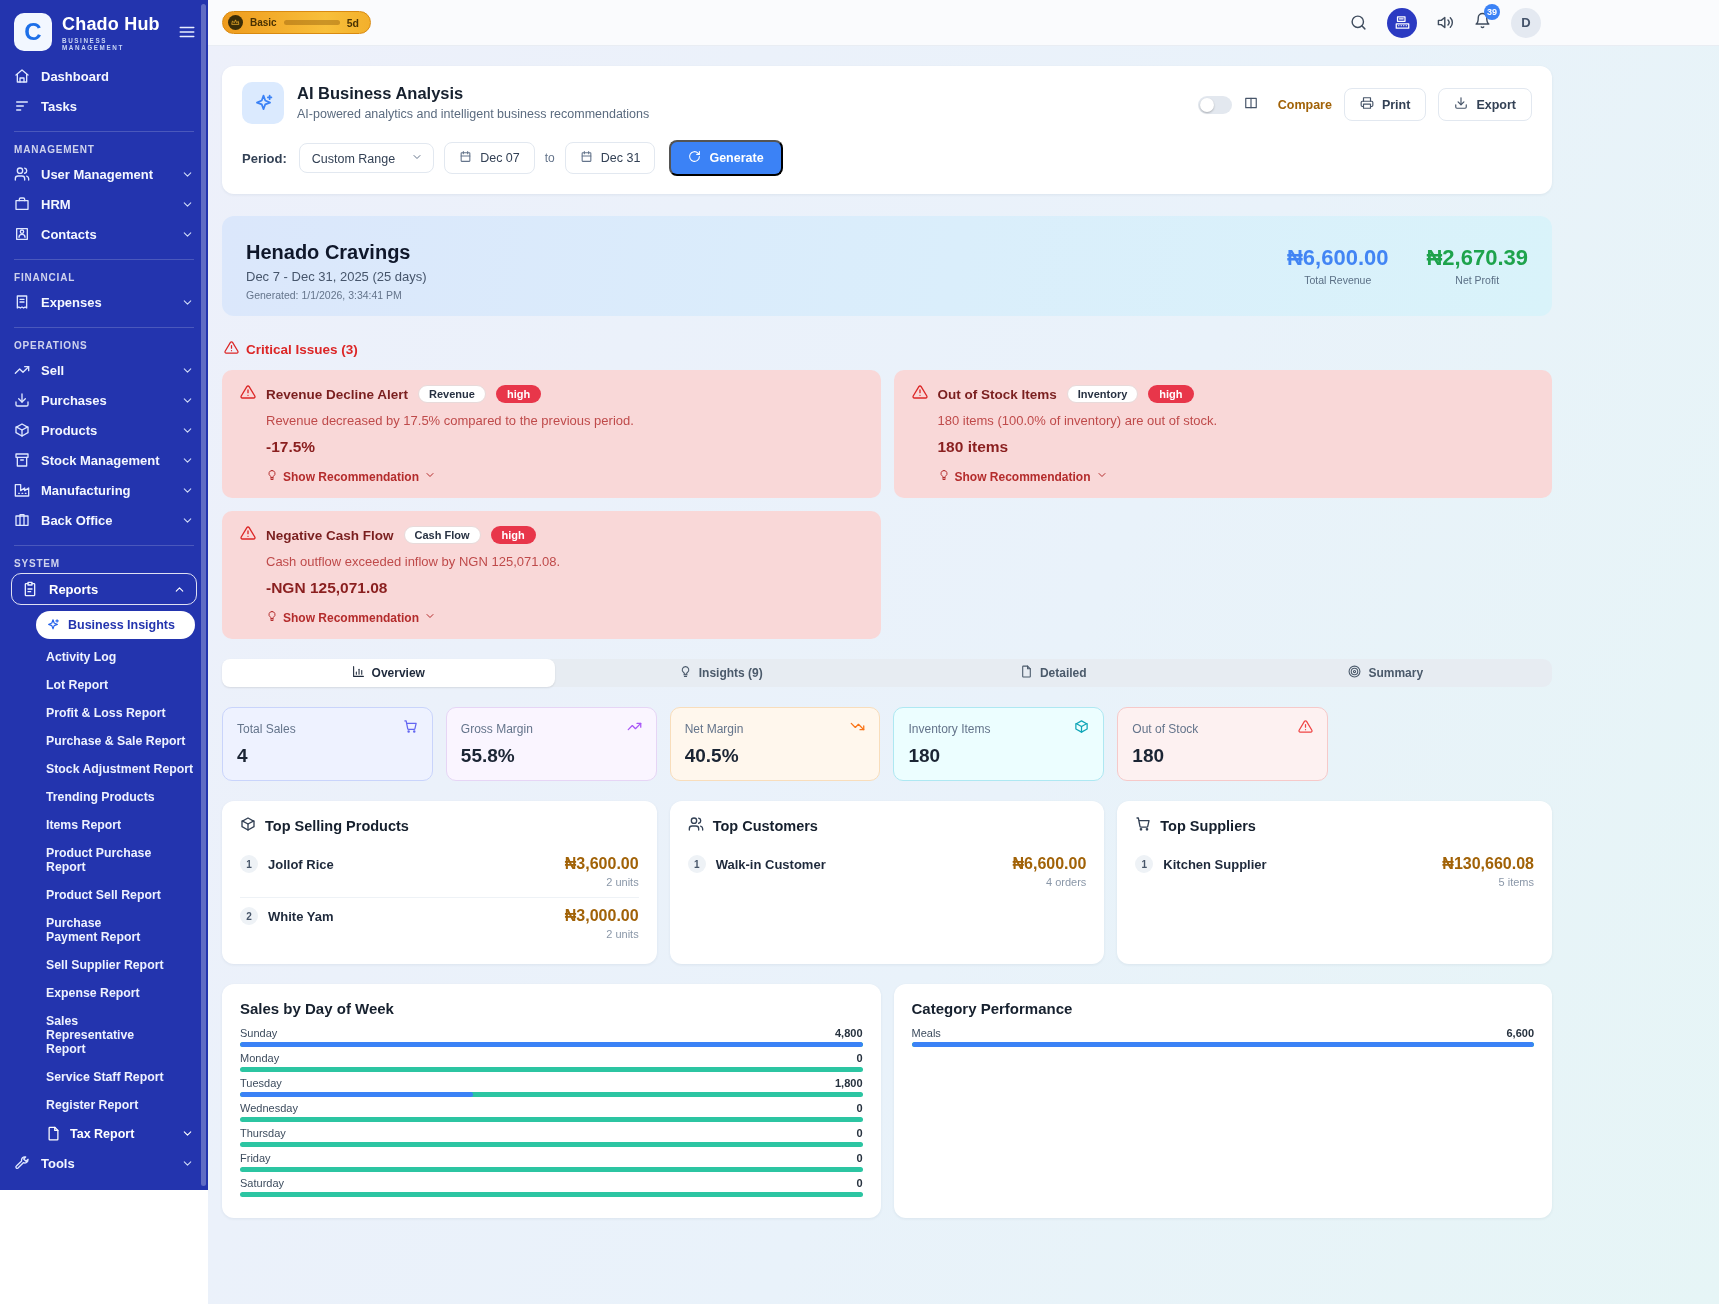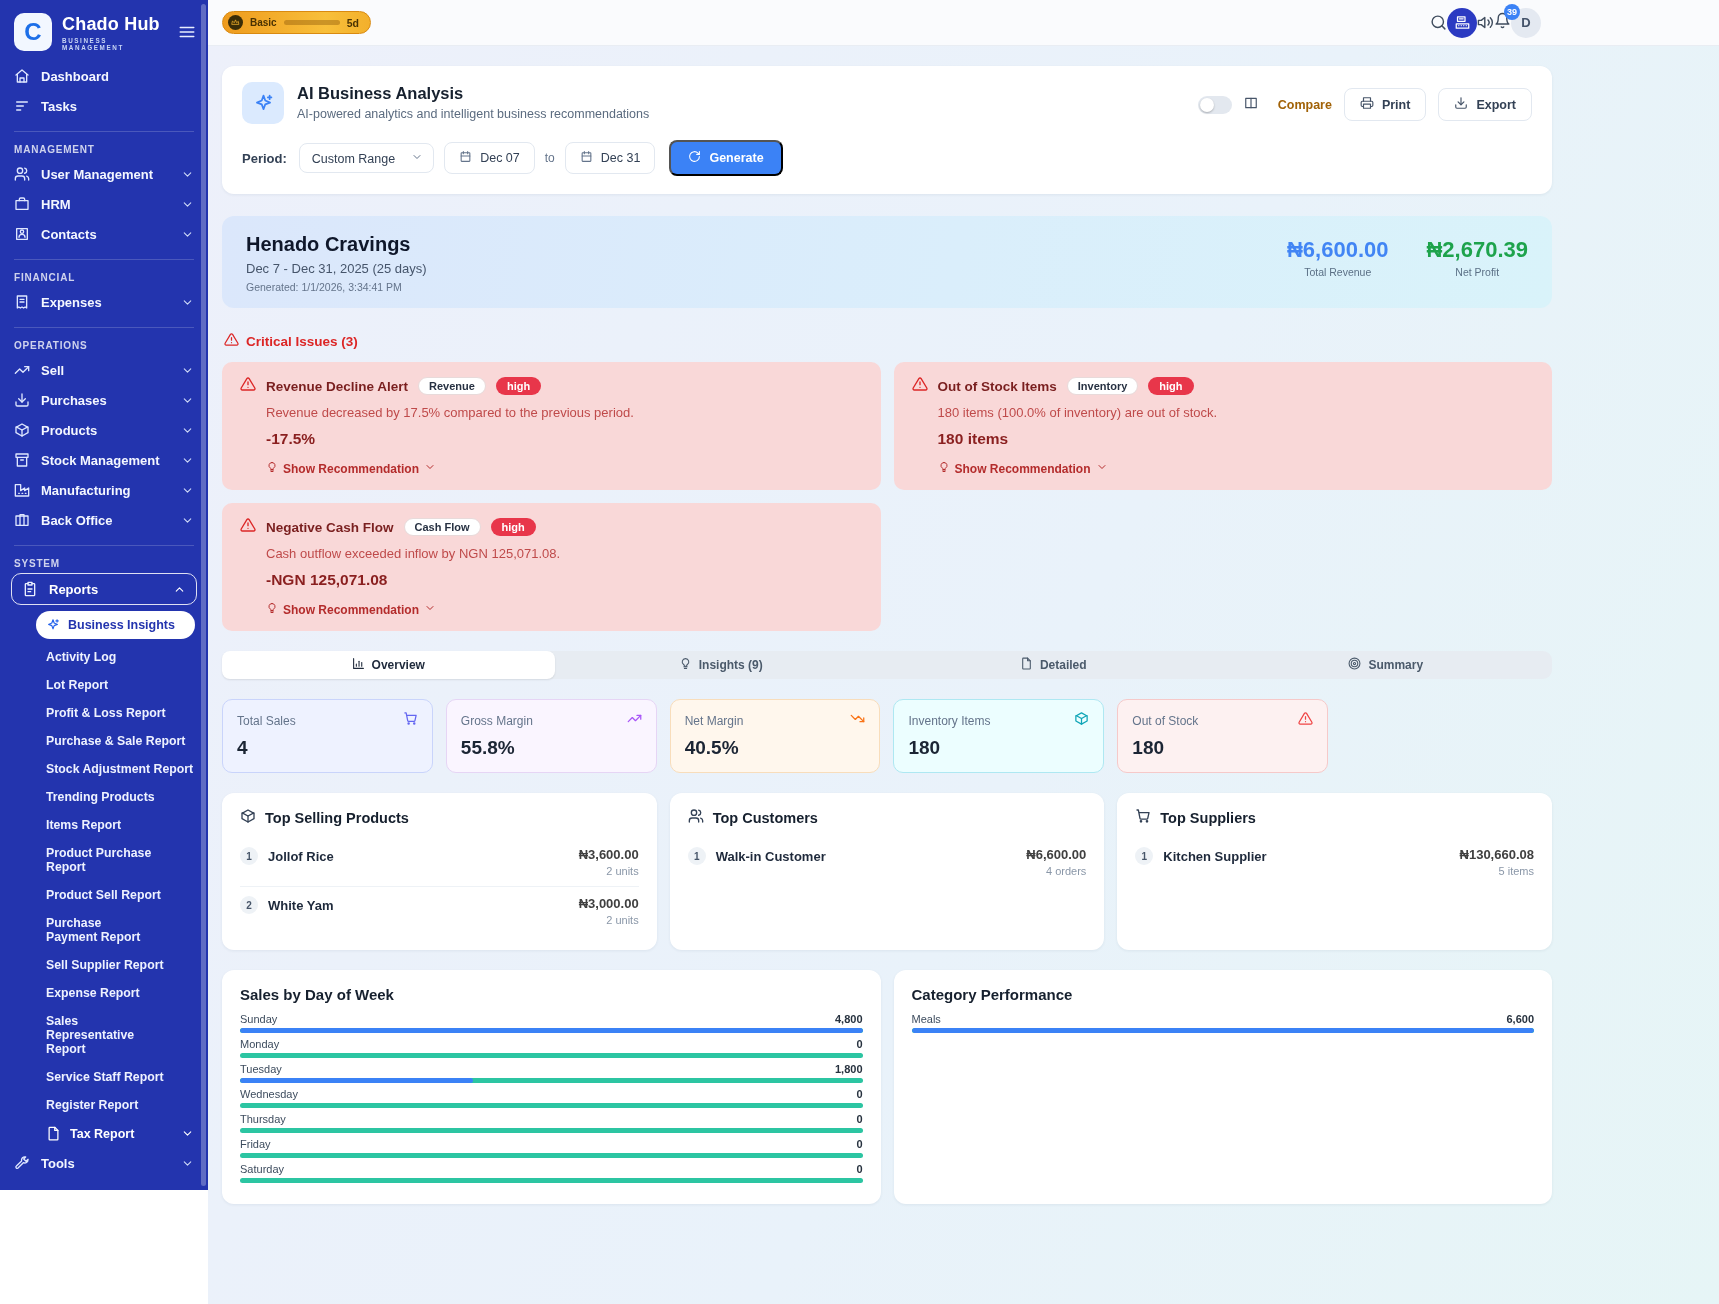--- a/index.html
+++ b/index.html
@@ -49,21 +49,21 @@
   .plan-badge { display:flex; align-items:center; gap:7px; height:23px; padding:0 11px 0 5px;
     border-radius:12px; background:linear-gradient(90deg,#ee9b1e,#f8bf3a 70%,#f3b02c);
     border:1px solid #d98a10; cursor:pointer; }
   .plan-crown { width:15px; height:15px; border-radius:50%; background:#3a2c07; color:#f3b02c;
     display:flex; align-items:center; justify-content:center; }
   .plan-crown svg { width:9px; height:9px; }
   .plan-label { font-size:10px; font-weight:bold; color:#4a3203; }
   .plan-track { width:56px; height:5px; border-radius:3px; background:rgba(120,70,0,.35); overflow:hidden; }
   .plan-fill { height:100%; border-radius:3px; background:linear-gradient(90deg,#d92626,#f05252); }
   .plan-days { font-size:10.5px; font-weight:bold; color:#4a3203; }
-  .top-icons { display:flex; align-items:center; }
+  .top-icons { display:flex; align-items:center; gap:20px; }
   .tico { width:17px; height:17px; color:#3f4c5e; cursor:pointer; }
   .pos-btn { width:30px; height:30px; border-radius:50%; background:#2b3ac2; color:#fff;
     display:flex; align-items:center; justify-content:center; cursor:pointer; }
   .pos-btn svg { width:15px; height:15px; }
   .bell-wrap { position:relative; cursor:pointer; }
   .bell-badge { position:absolute; top:-8px; right:-9px; min-width:16px; height:16px; border-radius:9px;
     background:#3b82f6; color:#fff; font-size:9px; font-weight:bold; display:flex;
     align-items:center; justify-content:center; padding:0 3px; }
   .avatar { width:30px; height:30px; border-radius:50%; background:#e4e9f1; color:#44536a;
     font-size:13px; font-weight:bold; display:flex; align-items:center; justify-content:center; cursor:pointer; }
@@ -97,21 +97,21 @@
   .select-box svg { width:12px; height:12px; color:#64748b; }
   .date-box { display:flex; align-items:center; gap:8px; border:1px solid #e2e8f0; border-radius:8px;
     background:#fff; padding:7px 14px; font-size:12.5px; color:#334155; cursor:pointer; }
   .date-box svg { width:13px; height:13px; color:#64748b; }
   .to-lab { font-size:12px; color:#64748b; }
   .btn-primary { display:flex; align-items:center; gap:8px; background:#3b82f6; color:#fff;
     border-radius:8px; padding:8px 17px; font-size:12.5px; font-weight:bold; cursor:pointer; margin-left:4px; }
   .btn-primary svg { width:13px; height:13px; }
 
   
-  .summary { border-radius:12px; padding:17px 24px 15px 24px; margin-bottom:24px;
+  .summary { border-radius:12px; padding:25px 24px 15px 24px; margin-bottom:24px;
     background:linear-gradient(100deg,#dbe7fb 0%,#daeefb 55%,#d9f3fa 100%);
     display:flex; justify-content:space-between; align-items:flex-start; }
   .sum-name { font-size:20px; font-weight:bold; color:#0f172a; }
   .sum-period { font-size:13px; color:#46556b; margin-top:5px; }
   .sum-gen { font-size:10.5px; color:#64748b; margin-top:5px; }
   .sum-right { display:flex; gap:38px; margin-top:4px; }
   .sum-val { font-size:22px; font-weight:bold; text-align:center; }
   .sum-val.rev { color:#4285f4; }
   .sum-val.prof { color:#1ea34c; }
   .sum-lab { font-size:10.5px; color:#5b7086; text-align:center; margin-top:3px; }
@@ -157,21 +157,21 @@
   .lc-head { display:flex; align-items:center; gap:9px; margin-bottom:10px; }
   .lc-head svg { width:16px; height:16px; color:#334155; }
   .lc-title { font-size:14.5px; font-weight:bold; color:#16202e; }
   .li-row { display:flex; justify-content:space-between; align-items:flex-start; padding:9px 0; }
   .li-row + .li-row { border-top:1px solid #eef2f6; }
   .li-left { display:flex; align-items:center; gap:10px; }
   .li-rank { width:18px; height:18px; border-radius:50%; background:#eef2f6; color:#475569;
     font-size:10px; font-weight:600; display:flex; align-items:center; justify-content:center; }
   .li-name { font-size:13px; font-weight:600; color:#1e293b; }
   .li-right { text-align:right; }
-  .li-val { font-size:13px; font-weight:bold; color:#404040; }
+  .li-val { font-size:16px; font-weight:bold; color:#a16207; }
   .li-sub { font-size:11px; color:#8a97a8; margin-top:3px; }
 
   
   .charts { display:grid; grid-template-columns:1fr 1fr; gap:13px; margin-bottom:24px; }
   .chart-card { padding:16px 18px; min-height:233px; }
   .ch-title { font-size:15px; font-weight:bold; color:#16202e; margin-bottom:10px; }
   .ch-row { margin-bottom:5px; }
   .ch-line { display:flex; justify-content:space-between; align-items:baseline; }
   .ch-cat { font-size:11px; color:#3d4c5e; }
   .ch-val { font-size:11px; font-weight:600; color:#27323f; }

